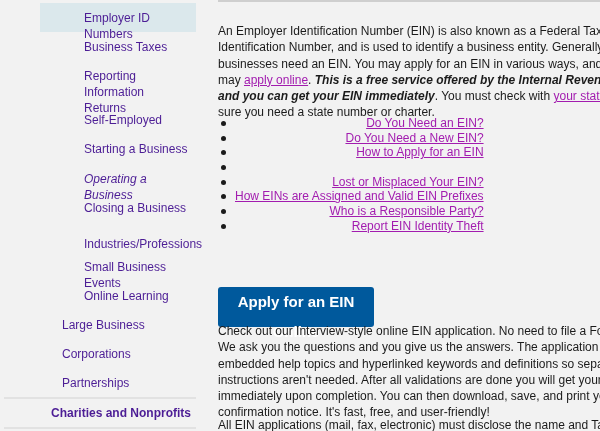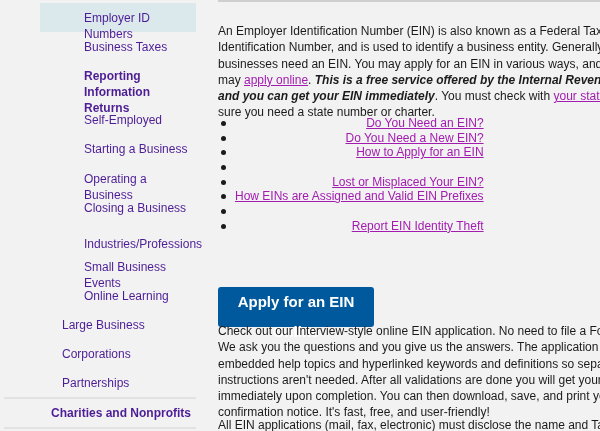--- a/index.html
+++ b/index.html
@@ -64,31 +64,31 @@
 
 <div class="page">
 
   <nav class="sidebar">
     <div class="side-item level2 active" style="top:3px; height:29px; padding-top:7px;">
       <span>Employer ID Numbers</span>
     </div>
     <div class="side-item level2" style="top:39px;">
       <span>Business Taxes</span>
     </div>
-    <div class="side-item level2" style="top:68px;font-weight:bold;">
+    <div class="side-item level2" style="top:68px;">
       <span>Reporting Information</span><br>
       <span>Returns</span>
     </div>
     <div class="side-item level2" style="top:112px;">
       <span>Self-Employed</span>
     </div>
     <div class="side-item level2" style="top:141px;">
       <span>Starting a Business</span>
     </div>
-    <div class="side-item level2" style="top:171px;">
+    <div class="side-item level2" style="top:171px;font-style:italic;">
       <span>Operating a Business</span>
     </div>
     <div class="side-item level2" style="top:200px;">
       <span>Closing a Business</span>
     </div>
     <div class="side-item level2" style="top:236px;text-align:center;">
       <span>Industries/Professions</span>
     </div>
     <div class="side-item level2" style="top:259px;">
       <span>Small Business Events</span>
@@ -129,21 +129,21 @@
       <span class="line">sure you need a state number or charter.</span>
     </div>
 
     <ul class="link-list">
       <li><span class="bullet"></span><a class="link" href="#">Do You Need an EIN?</a></li>
       <li><span class="bullet"></span><a class="link" href="#">Do You Need a New EIN?</a></li>
       <li><span class="bullet"></span><a class="link" href="#">How to Apply for an EIN</a></li>
       <li><span class="bullet"></span></li>
       <li><span class="bullet"></span><a class="link" href="#">Lost or Misplaced Your EIN?</a></li>
       <li><span class="bullet"></span><a class="link" href="#">How EINs are Assigned and Valid EIN Prefixes</a></li>
-      <li><span class="bullet"></span></li>
+      <li><span class="bullet"></span><a class="link" href="#">Who is a Responsible Party?</a></li>
       <li><span class="bullet"></span><a class="link" href="#">Report EIN Identity Theft</a></li>
     </ul>
 
     <button class="apply-btn">Apply for an EIN Online</button>
 
     <div class="para" style="top:323px;">
       <span class="line">Check out our Interview-style online EIN application. No need to file a Form SS-4.</span>
       <span class="line">We ask you the questions and you give us the answers. The application includes</span>
       <span class="line">embedded help topics and hyperlinked keywords and definitions so separate</span>
       <span class="line">instructions aren't needed. After all validations are done you will get your EIN</span>

